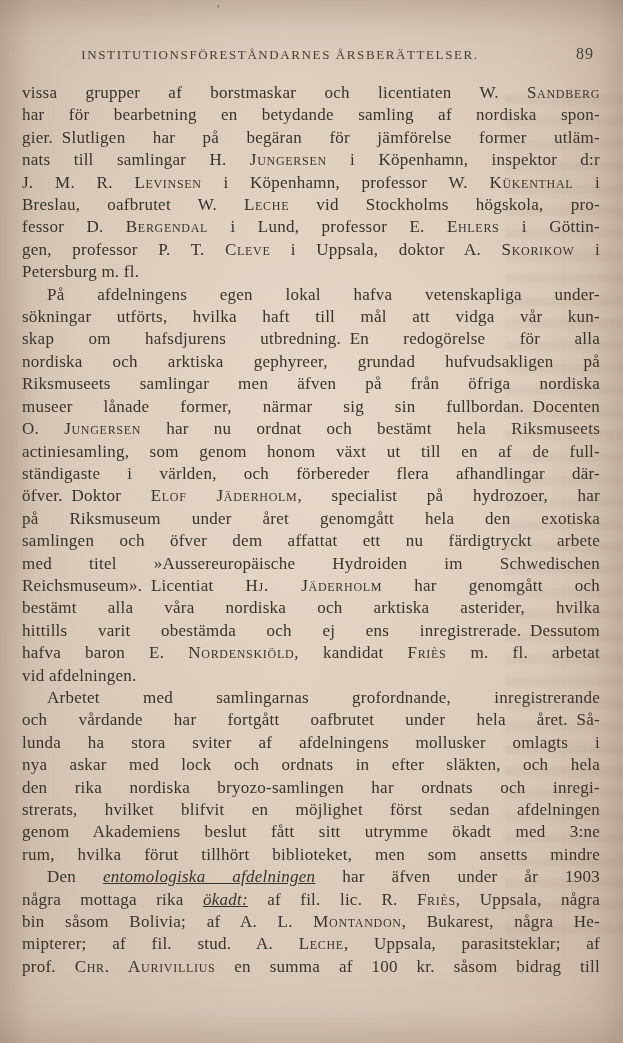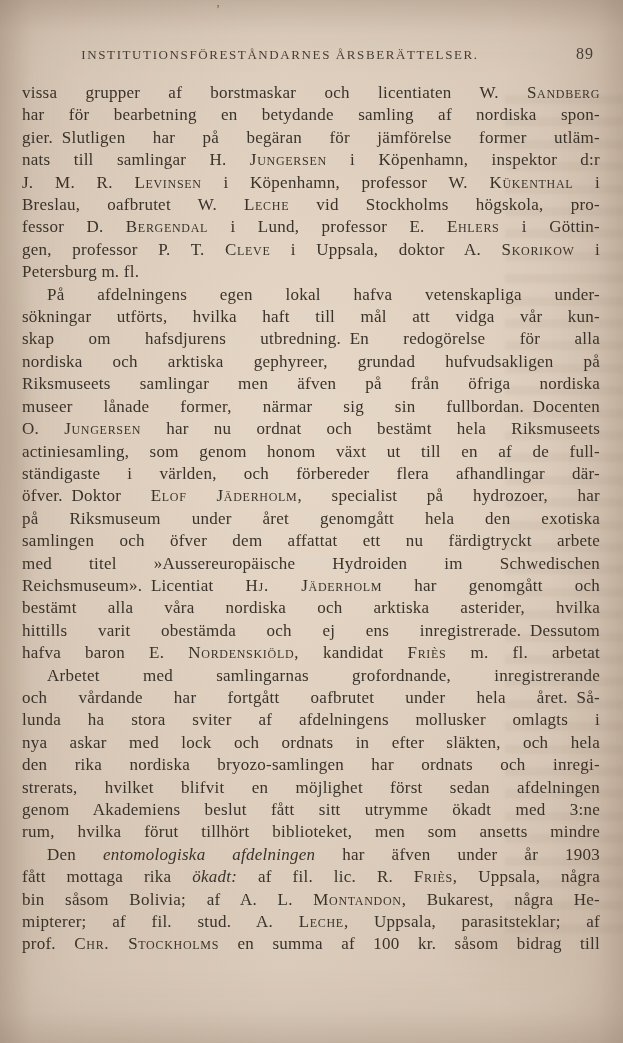--- a/index.html
+++ b/index.html
@@ -45,21 +45,21 @@
   .line {
     font-size: 17px; line-height: 22.4px;
     letter-spacing: 0.25px;
     text-align: justify;
     text-align-last: justify;
     white-space: normal;
   }
   .line.last { text-align-last: left; }
   .line.firstline { text-indent: 25px; }
   .sc { font-variant: small-caps; letter-spacing: 0.7px; }
-  .i  { font-style: italic; }
+  .i  { font-style: italic; text-decoration: underline; }
   .bleed-texture {
     position: absolute; right: 0; top: 95px; width: 118px; height: 850px;
     background: repeating-linear-gradient(180deg,
       rgba(108, 88, 68, 0.055) 0px, rgba(108, 88, 68, 0.055) 9px,
       rgba(108, 88, 68, 0) 9px, rgba(108, 88, 68, 0) 22.4px);
     filter: blur(1.6px);
     pointer-events: none;
   }
   .stain-a {
     position: absolute; left: -18px; top: 240px; width: 60px; height: 420px;
@@ -106,36 +106,37 @@
         <div class="line"><span>actiniesamling, som genom honom växt ut till en af de full-</span></div>
         <div class="line"><span>ständigaste i världen, och förbereder flera afhandlingar där-</span></div>
         <div class="line"><span>öfver. Doktor </span><span class="sc">Elof Jäderholm</span><span>, specialist på hydrozoer, har</span></div>
         <div class="line"><span>på Riksmuseum under året genomgått hela den exotiska</span></div>
         <div class="line"><span>samlingen och öfver dem affattat ett nu färdigtryckt arbete</span></div>
         <div class="line"><span>med titel »Aussereuropäische Hydroiden im Schwedischen</span></div>
         <div class="line"><span>Reichsmuseum». Licentiat </span><span class="sc">Hj. Jäderholm</span><span> har genomgått och</span></div>
         <div class="line"><span>bestämt alla våra nordiska och arktiska asterider, hvilka</span></div>
         <div class="line"><span>hittills varit obestämda och ej ens inregistrerade. Dessutom</span></div>
         <div class="line"><span>hafva baron E. </span><span class="sc">Nordenskiöld</span><span>, kandidat </span><span class="sc">Friès</span><span> m. fl. arbetat</span></div>
+        <div class="line last"><span>vid afdelningen.</span></div>
       </div>
       <div class="para">
         <div class="line firstline"><span>Arbetet med samlingarnas grofordnande, inregistrerande</span></div>
         <div class="line"><span>och vårdande har fortgått oafbrutet under hela året. Så-</span></div>
         <div class="line"><span>lunda ha stora sviter af afdelningens mollusker omlagts i</span></div>
         <div class="line"><span>nya askar med lock och ordnats in efter släkten, och hela</span></div>
         <div class="line"><span>den rika nordiska bryozo-samlingen har ordnats och inregi-</span></div>
         <div class="line"><span>strerats, hvilket blifvit en möjlighet först sedan afdelningen</span></div>
         <div class="line"><span>genom Akademiens beslut fått sitt utrymme ökadt med 3:ne</span></div>
         <div class="line"><span>rum, hvilka förut tillhört biblioteket, men som ansetts mindre</span></div>
       </div>
       <div class="para">
         <div class="line firstline"><span>Den </span><span class="i">entomologiska afdelningen</span><span> har äfven under år 1903</span></div>
-        <div class="line"><span>fått mottaga rika </span><span class="i">ökadt:</span><span> af fil. lic. R. </span><span class="sc">Friès</span><span>, Uppsala, några</span></div>
+        <div class="line"><span>några mottaga rika </span><span class="i">ökadt:</span><span> af fil. lic. R. </span><span class="sc">Friès</span><span>, Uppsala, några</span></div>
         <div class="line"><span>bin såsom Bolivia; af A. L. </span><span class="sc">Montandon</span><span>, Bukarest, några He-</span></div>
         <div class="line"><span>mipterer; af fil. stud. A. </span><span class="sc">Leche</span><span>, Uppsala, parasitsteklar; af</span></div>
-        <div class="line"><span>prof. </span><span class="sc">Chr. Stockholms</span><span> en summa af 100 kr. såsom bidrag till</span></div>
+        <div class="line"><span>prof. </span><span class="sc">Chr. Aurivillius</span><span> en summa af 100 kr. såsom bidrag till</span></div>
       </div>
     </div>
 
   <div class="bleed-texture"></div>
   <div class="stain-a"></div>
   <div class="stain-b"></div>
 </div>
 
 </body></html>

